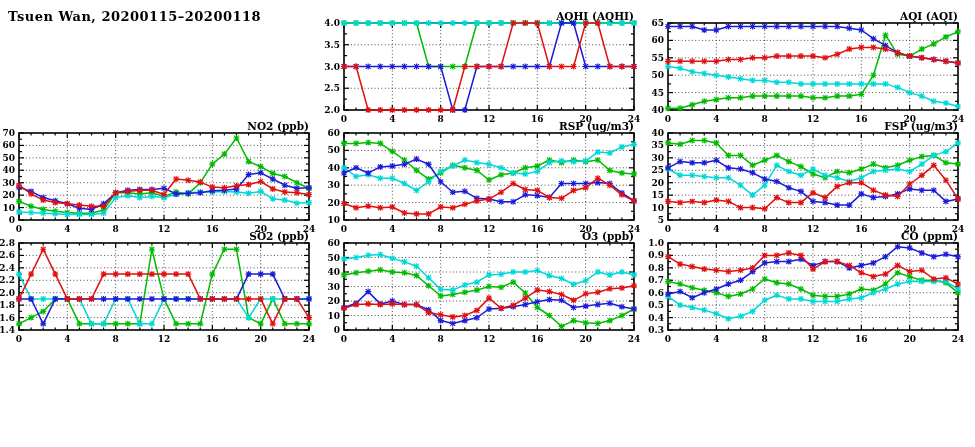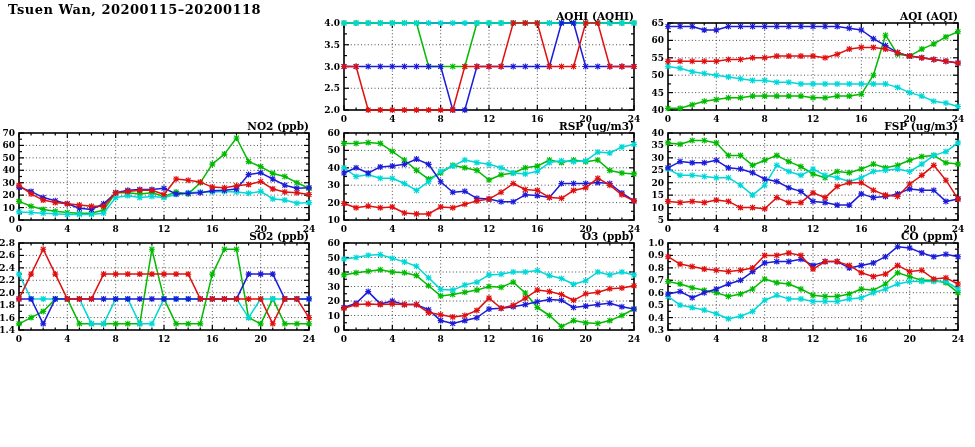--- a/index.html
+++ b/index.html
@@ -1,18 +1,18 @@
 <!DOCTYPE html>
 <html><head>
 <meta charset="utf-8">
 <style>
   html,body{margin:0;padding:0;background:#ffffff;}
   #canvas{position:relative;width:975px;height:447px;background:#fff;overflow:hidden;
           font-family:"DejaVu Serif",serif;}
-  #main-title{position:absolute;left:8px;top:2px;font:bold 13px "DejaVu Serif",serif;color:#000;
+  #main-title{position:absolute;left:8px;top:9px;font:bold 13px "DejaVu Serif",serif;color:#000;
               letter-spacing:0.5px;}
   .chart-cell{position:absolute;}
   .chart-cell svg{overflow:visible;display:block;}
   text.tick{font:bold 9px "DejaVu Serif",serif;fill:#000;}
   text.ctitle{font:bold 10.5px "DejaVu Serif",serif;fill:#000;}
 </style>
 </head>
 <body>
 
 <div id="canvas">

